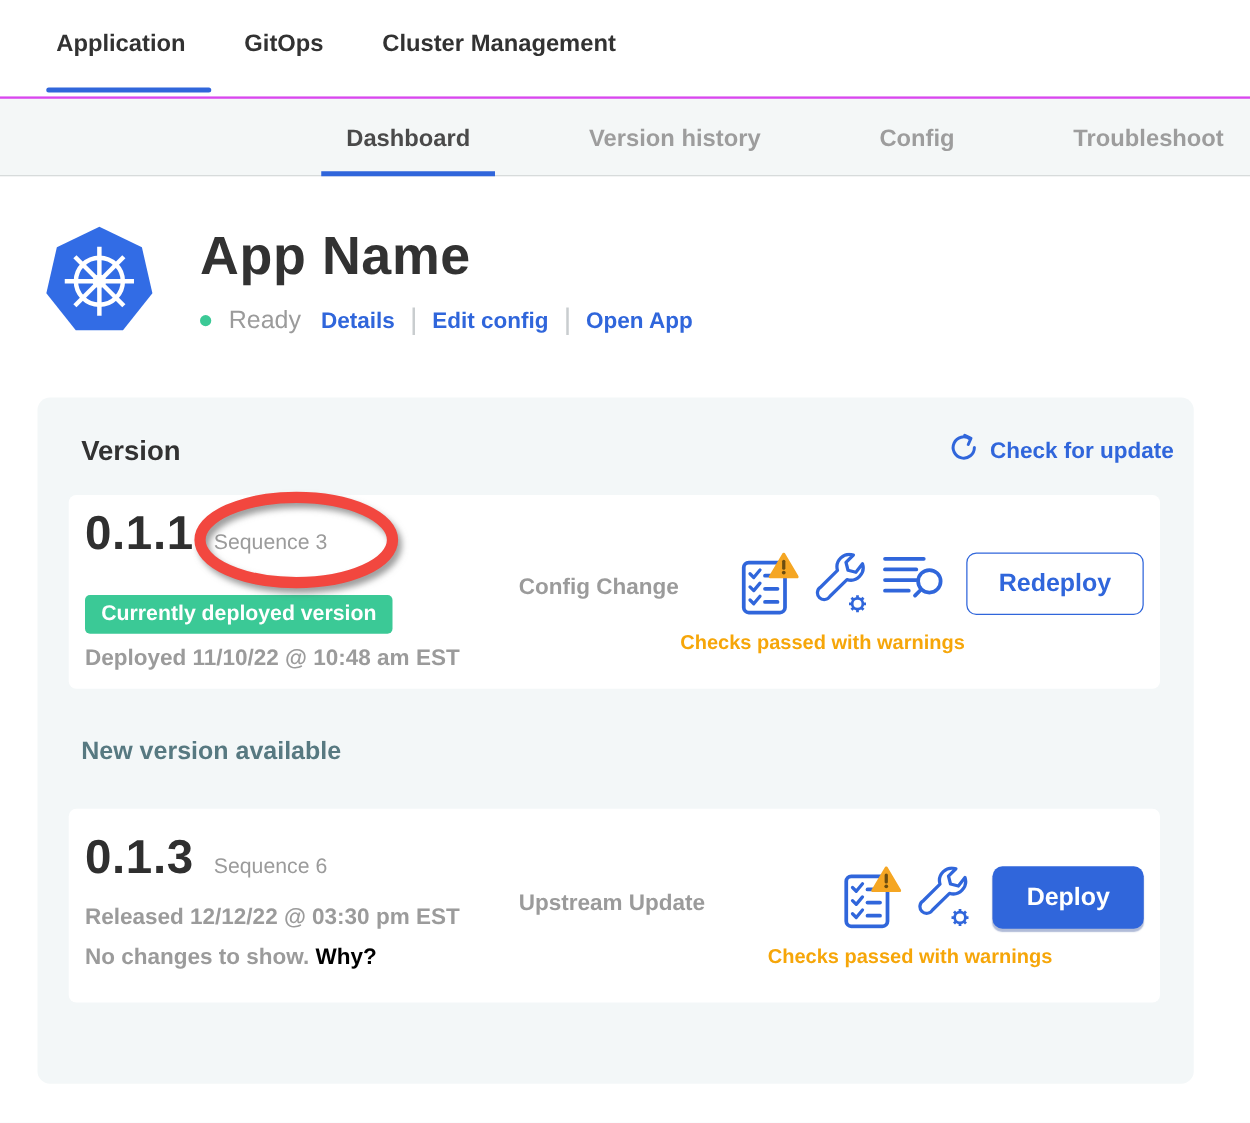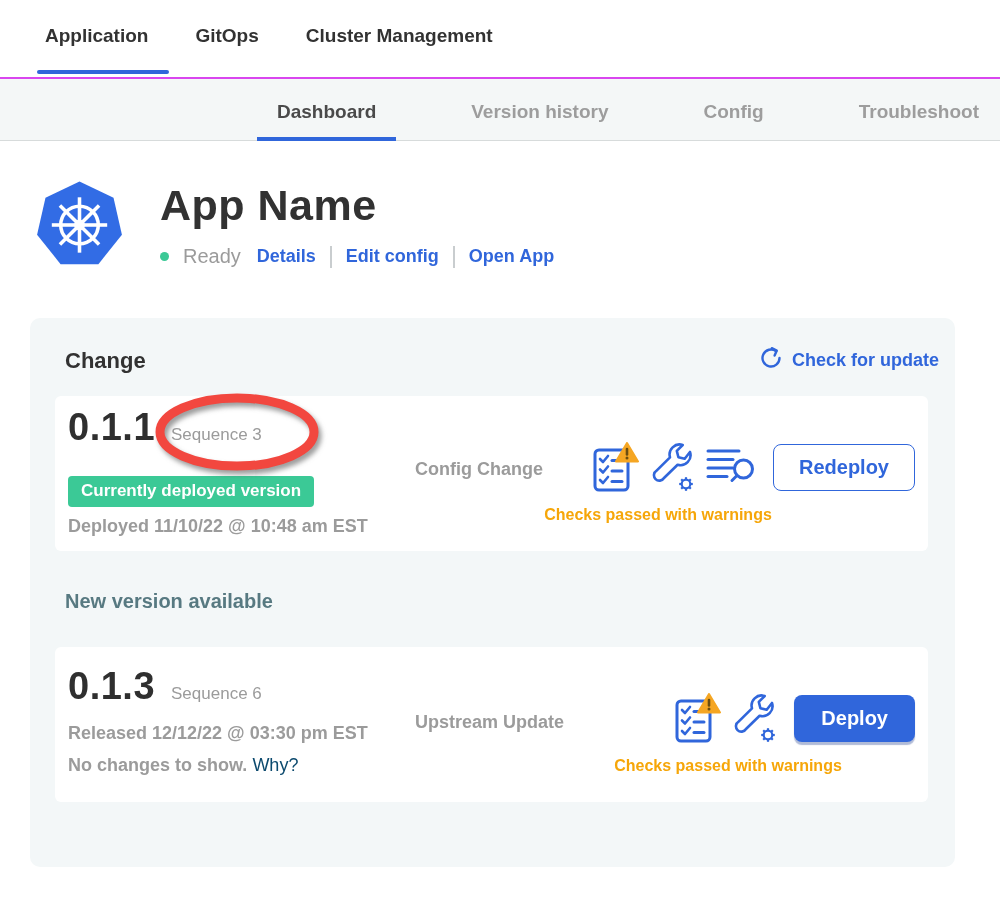--- a/index.html
+++ b/index.html
@@ -39,26 +39,26 @@
   .row-left { padding:10px 0 0 13px; }
   .version-line { display:flex; align-items:baseline; height:44px; }
   .version-number { font-size:38px; font-weight:700; color:#2f2f2f; letter-spacing:.5px; }
   .sequence-label { font-size:17px; color:#9b9b9b; margin-left:16px; }
   .deployed-badge { display:inline-block; margin-top:26px; background:#3BC996; color:#fff; font-size:17px; font-weight:700;
     padding:5px 13px 6px; border-radius:4px; }
   .timestamp { margin-top:9px; font-size:18px; font-weight:600; color:#9b9b9b; }
   .row2-left { padding:18px 0 0 13px; }
   .released { margin-top:14px; }
   .no-changes { margin-top:11px; font-size:18px; font-weight:600; color:#9b9b9b; }
-  .why-link { color:#0c4a6e; font-weight:400; cursor:pointer;text-align:right; }
+  .why-link { color:#000000; font-weight:700; cursor:pointer;text-align:right; }
 
   .source-label { position:absolute; left:360px; top:63px; font-size:18px; font-weight:700; color:#9b9b9b; }
   .row2 .source-label { top:65px; }
 
-  .actions { position:absolute; right:13px; top:46px; display:flex; align-items:center; gap:11px; }
+  .actions { position:absolute; right:13px; top:46px; display:flex; gap:11px; }
   .icon-btn { cursor:pointer; display:flex; }
   .btn { font-size:20px; font-weight:700; border-radius:8px; cursor:pointer; font-family:inherit; }
   .btn-outline { background:#fff; color:#3066DB; border:1.5px solid #3066DB; padding:11px 25px; margin-left:6px; }
   .btn-solid { background:#3066DB; color:#fff; border:none; padding:12px 27px; margin-left:6px; box-shadow:0 2.5px 1px rgba(30,60,140,.35); }
 
   .checks-status { position:absolute; top:110px; font-size:16px; font-weight:700; color:#F6A609; width:330px; text-align:center; }
   .row1 .checks-status { left:438px; }
   .row2 .checks-status { left:508px; }
 
   .new-version-heading { margin:39px 0 0 35px; font-size:20px; font-weight:700; color:#577981; }
@@ -110,21 +110,21 @@
     <span class="hdr-link">Details</span>
     <span class="vdiv"></span>
     <span class="hdr-link">Edit config</span>
     <span class="vdiv"></span>
     <span class="hdr-link">Open App</span>
   </div>
 </div>
 
 <div class="version-card">
   <div class="card-head">
-    <div class="card-title">Change</div>
+    <div class="card-title">Version</div>
     <div class="head-links">
       <div class="head-link">
         <span>
           <svg width="26" height="26" viewBox="0 0 26 26" fill="none" stroke="#3066DB" stroke-width="2.4" stroke-linecap="round">
             <path d="M21.5 13a8.5 8.5 0 1 1-3.4-6.8"></path>
             <polyline points="13.8,3.2 18.8,5.6 16.6,10.6" stroke-linejoin="round"></polyline>
           </svg>
         </span>
         <span>Check for update</span>
       </div>

